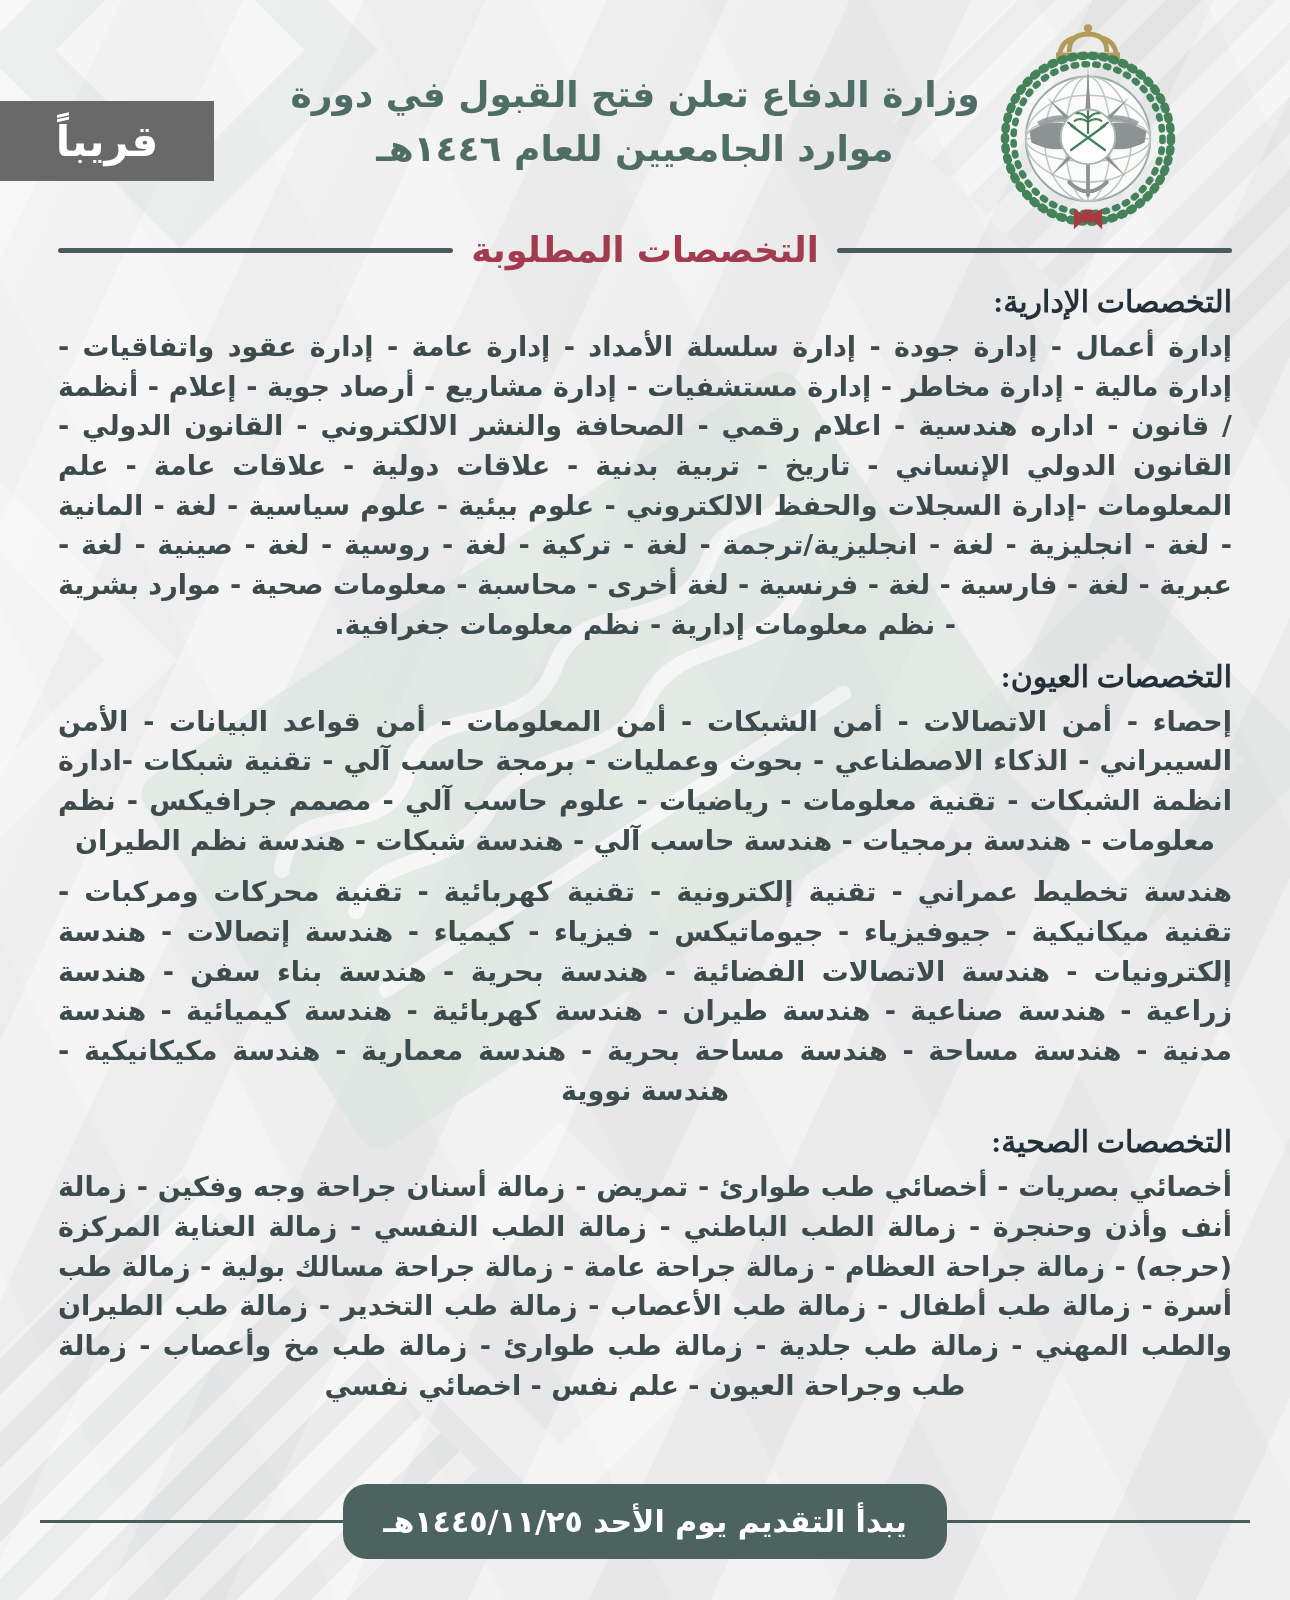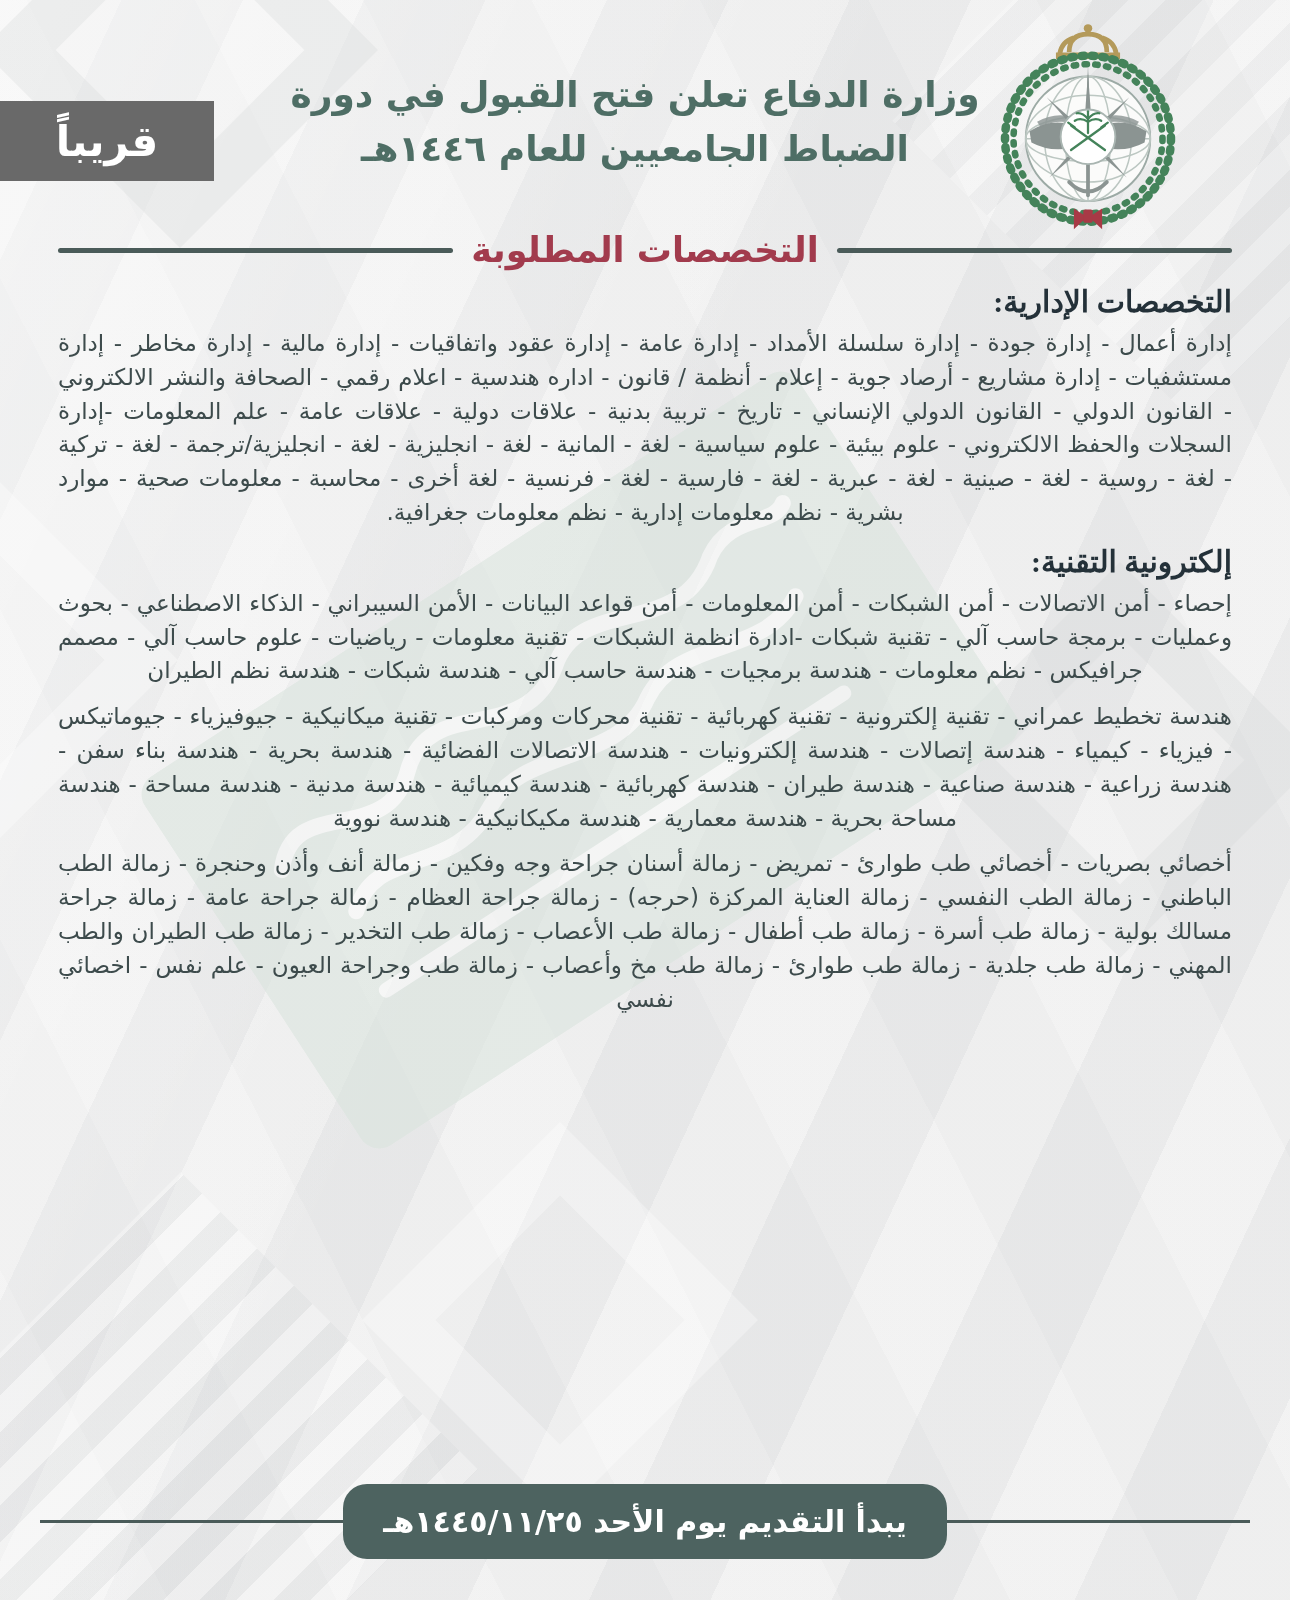--- a/index.html
+++ b/index.html
@@ -44,21 +44,21 @@
   .logo { position:absolute; z-index:2; top:18px; left:1088px; transform:translateX(-50%); }
   .content { position:absolute; z-index:2; top:230px; left:58px; right:58px; }
   .divider { display:flex; align-items:center; margin-bottom:4px; }
   .dline { flex:1; height:5px; background:#4a5b59; border-radius:3px; }
   .dtitle { color:#a23b4d; font-size:35px; font-weight:700; padding:0 18px; white-space:nowrap; }
   section h2 {
     font-size:30px; font-weight:700; color:#243139;
     margin:14px 0 8px; text-align:right; letter-spacing:0;font-family:Liberation Serif, serif;
   }
   section p {
-    font-size:23px; font-weight:400; color:#3d4b4c; line-height:1.47;
+    font-size:27px; font-weight:700; color:#3d4b4c; line-height:1.47;
     margin:0 0 12px; text-align:justify; text-align-last:center;
   }
   .footer {
     position:absolute; z-index:2; left:40px; right:40px; top:1484px;
     display:flex; align-items:center;
   }
   .fline { flex:1; height:3px; background:#4a5b59; }
   .banner {
     background:#4d6360; color:#ffffff; border-radius:24px;
     min-width:560px; padding:20px 40px; text-align:center;
@@ -87,21 +87,21 @@
       <rect x="95" y="300" width="560" height="15" rx="7" fill="#ffffff" opacity="0.85"></rect>
     </svg>
   </div>
 
   <div class="soon">
     <span>قريباً</span>
   </div>
 
   <div class="title">
     <div>وزارة الدفاع تعلن فتح القبول في دورة</div>
-    <div>الضباط الجامعيين للعام ١٤٤٦هـ</div>
+    <div>موارد الجامعيين للعام ١٤٤٦هـ</div>
   </div>
 
   <div class="logo">
     <svg width="190" height="215" viewBox="0 0 200 228">
 
       <g fill="none" stroke="#b49a5a" stroke-width="5">
         <circle cx="100" cy="11" r="4.5" fill="#b49a5a" stroke="none"></circle>
         <path d="M80 36 Q80 17 100 17 Q120 17 120 36"></path>
         <path d="M70 38 Q72 25 85 21"></path>
         <path d="M130 38 Q128 25 115 21"></path>
@@ -180,30 +180,31 @@
       <span class="dtitle">التخصصات المطلوبة</span>
       <span class="dline"></span>
     </div>
 
     <section>
       <h2>التخصصات الإدارية:</h2>
       <p>إدارة أعمال - إدارة جودة - إدارة سلسلة الأمداد - إدارة عامة - إدارة عقود واتفاقيات - إدارة مالية - إدارة مخاطر - إدارة مستشفيات - إدارة مشاريع - أرصاد جوية - إعلام - أنظمة / قانون - اداره هندسية - اعلام رقمي - الصحافة والنشر الالكتروني - القانون الدولي - القانون الدولي الإنساني - تاريخ - تربية بدنية - علاقات دولية - علاقات عامة - علم المعلومات -إدارة السجلات والحفظ الالكتروني - علوم بيئية - علوم سياسية - لغة - المانية - لغة - انجليزية - لغة - انجليزية/ترجمة - لغة - تركية - لغة - روسية - لغة - صينية - لغة - عبرية - لغة - فارسية - لغة - فرنسية - لغة أخرى - محاسبة - معلومات صحية - موارد بشرية - نظم معلومات إدارية - نظم معلومات جغرافية.</p>
     </section>
 
     <section>
-      <h2>إلكترونية التقنية:</h2>
+      <h2>التخصصات العيون:</h2>
       <p>إحصاء - أمن الاتصالات - أمن الشبكات - أمن المعلومات - أمن قواعد البيانات - الأمن السيبراني - الذكاء الاصطناعي - بحوث وعمليات - برمجة حاسب آلي - تقنية شبكات -ادارة انظمة الشبكات - تقنية معلومات - رياضيات - علوم حاسب آلي - مصمم جرافيكس - نظم معلومات - هندسة برمجيات - هندسة حاسب آلي - هندسة شبكات - هندسة نظم الطيران</p>
     </section>
 
 
     <section>
       <p>هندسة تخطيط عمراني - تقنية إلكترونية - تقنية كهربائية - تقنية محركات ومركبات - تقنية ميكانيكية - جيوفيزياء - جيوماتيكس - فيزياء - كيمياء - هندسة إتصالات - هندسة إلكترونيات - هندسة الاتصالات الفضائية - هندسة بحرية - هندسة بناء سفن - هندسة زراعية - هندسة صناعية - هندسة طيران - هندسة كهربائية - هندسة كيميائية - هندسة مدنية - هندسة مساحة - هندسة مساحة بحرية - هندسة معمارية - هندسة مكيكانيكية - هندسة نووية</p>
     </section>
 
     <section>
+      <h2>التخصصات الصحية:</h2>
       <p>أخصائي بصريات - أخصائي طب طوارئ - تمريض - زمالة أسنان جراحة وجه وفكين - زمالة أنف وأذن وحنجرة - زمالة الطب الباطني - زمالة الطب النفسي - زمالة العناية المركزة (حرجه) - زمالة جراحة العظام - زمالة جراحة عامة - زمالة جراحة مسالك بولية - زمالة طب أسرة - زمالة طب أطفال - زمالة طب الأعصاب - زمالة طب التخدير - زمالة طب الطيران والطب المهني - زمالة طب جلدية - زمالة طب طوارئ - زمالة طب مخ وأعصاب - زمالة طب وجراحة العيون - علم نفس - اخصائي نفسي</p>
     </section>
 
   </div>
 
   <div class="footer">
     <span class="fline"></span>
     <div class="banner">يبدأ التقديم يوم الأحد ١٤٤٥/١١/٢٥هـ</div>
     <span class="fline"></span>
   </div>

